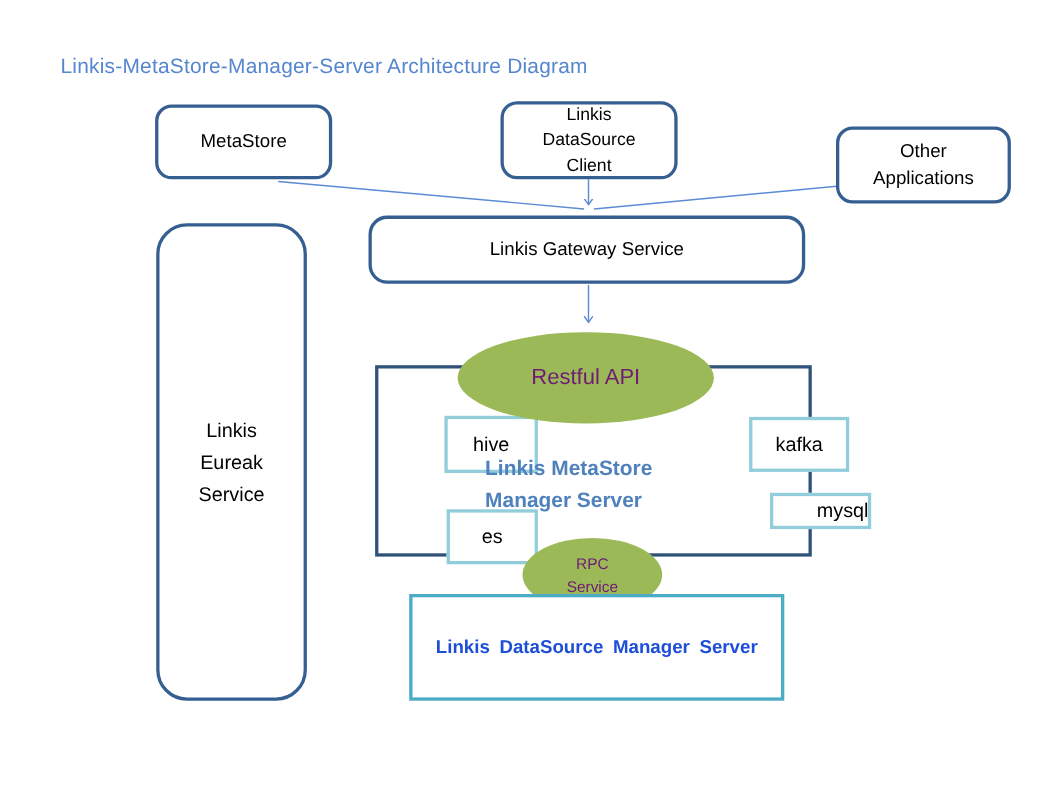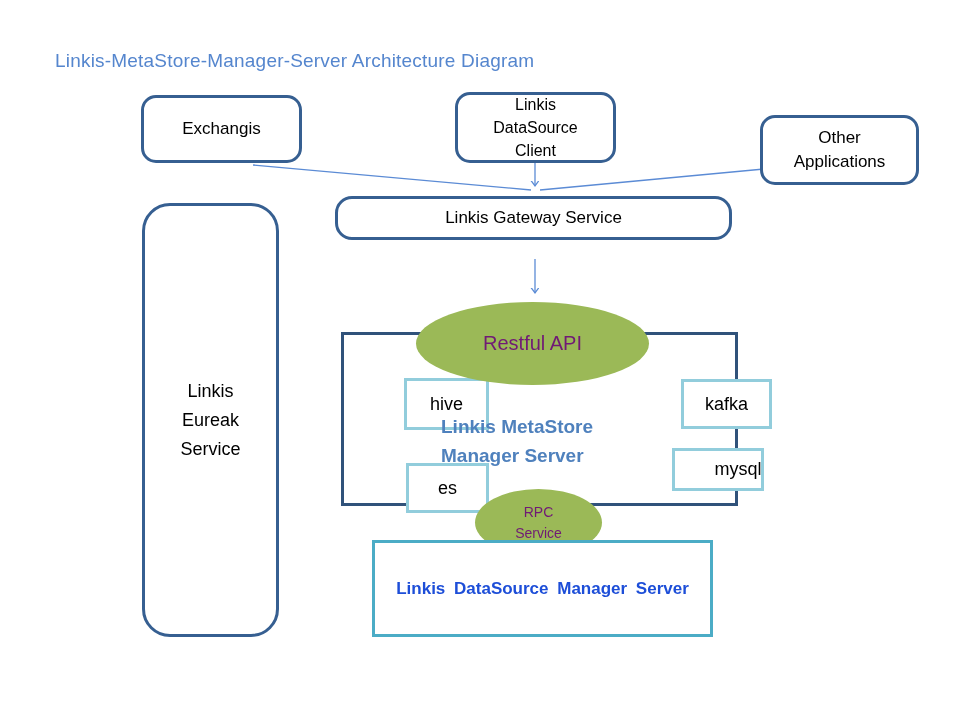--- a/index.html
+++ b/index.html
@@ -13,28 +13,28 @@
   }
   .node {
     position:absolute; box-sizing:border-box; background:#fff;
     display:flex; flex-direction:column; align-items:center; justify-content:center;
     text-align:center; color:#000;
   }
   .rounded { border:3px solid #365F91; border-radius:15px; }
   .n-exchangis { left:141px; top:95px;  width:161px; height:68px; font-size:17px; }
   .n-client    { left:455px; top:92px;  width:161px; height:71px; font-size:16px; line-height:23px; }
   .n-other     { left:760px; top:93px;  width:159px; height:70px; font-size:17px; line-height:24px;margin-top:22px; }
-  .n-gateway   { left:335px; top:196px; width:397px; height:44px; font-size:17px; border-radius:17px; }
+  .n-gateway   { left:335px; top:196px; width:397px; height:62px; font-size:17px; border-radius:17px; }
   .n-eureka    { left:142px; top:203px; width:137px; height:434px; font-size:18px; line-height:29px; border-radius:28px; }
   .n-metastore { left:341px; top:332px; width:397px; height:174px; border:3px solid #30527A; background:#fff; }
   .plugin   { border:3px solid #92CDDC; font-size:18px; background:#fff;margin-left:48px; }
   .p-hive   { left:356px; top:378px; width:85px; height:52px; }
   .p-kafka  { left:633px; top:379px; width:91px; height:50px; }
   .p-es     { left:358px; top:463px; width:83px; height:50px; }
-  .p-mysql  { left:624px; top:448px; width:92px; height:43px;padding-left:40px; }
+  .p-mysql  { left:652px; top:448px; width:92px; height:33px;padding-left:40px; }
   .metastore-label {
     position:absolute; left:441px; top:412px; width:192px; text-align:left;
     font-size:19px; font-weight:700; color:#4F81BD; line-height:29px;
   }
   .ellipse { border-radius:50%; background:#9BB957; color:#701a75; border:none; }
   .e-restful { left:416px; top:302px; width:233px; height:83px; font-size:20px; }
   .e-rpc     { left:475px; top:489px; width:127px; height:67px; font-size:14px; line-height:21px; }
   .n-dsserver {
     left:372px; top:540px; width:341px; height:97px; border:3px solid #4BACC6;
     font-size:17px; font-weight:700; color:#1d4ed8; word-spacing:4px;
@@ -55,21 +55,21 @@
         <path d="M0,0 L5.5,4 L0,8" fill="none" stroke-width="1.3" stroke="#5B8BD5"></path>
       </marker>
     </defs>
     <line x1="253" y1="165" x2="531" y2="190" stroke-width="1.3" stroke="#5B8BD5"></line>
     <line x1="807" y1="165" x2="540" y2="190" stroke-width="1.3" stroke="#5B8BD5"></line>
     <line x1="535" y1="163" x2="535" y2="186" stroke-width="1.3" marker-end="url(#arrowV)" stroke="#5B8BD5"></line>
     <line x1="535" y1="259" x2="535" y2="293" stroke-width="1.3" marker-end="url(#arrowV)" stroke="#5B8BD5"></line>
   </svg>
 
   <div class="node rounded n-exchangis">
-    <span class="lbl-line">Exchangis</span>
+    <span class="lbl-line">MetaStore</span>
   </div>
 
   <div class="node rounded n-client">
     <span class="lbl-line">Linkis</span>
     <span class="lbl-line">DataSource</span>
     <span class="lbl-line">Client</span>
   </div>
 
   <div class="node rounded n-other">
     <span class="lbl-line">Other</span>

